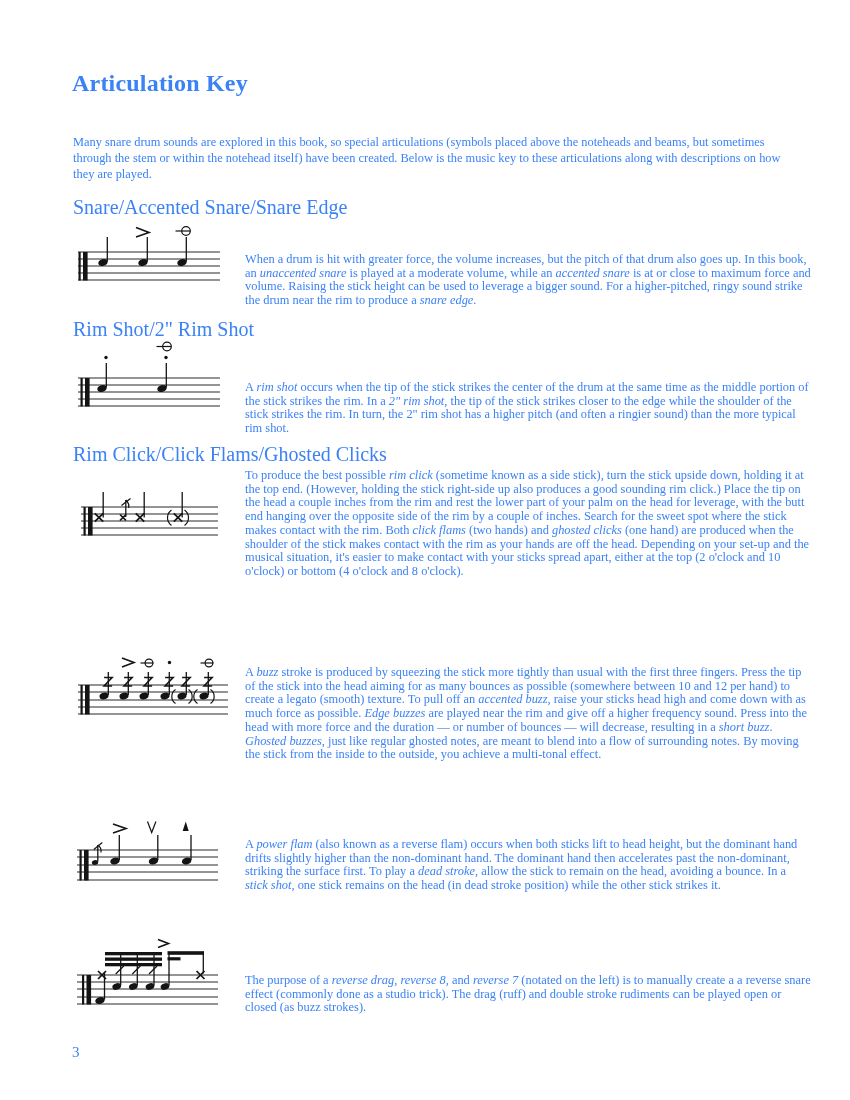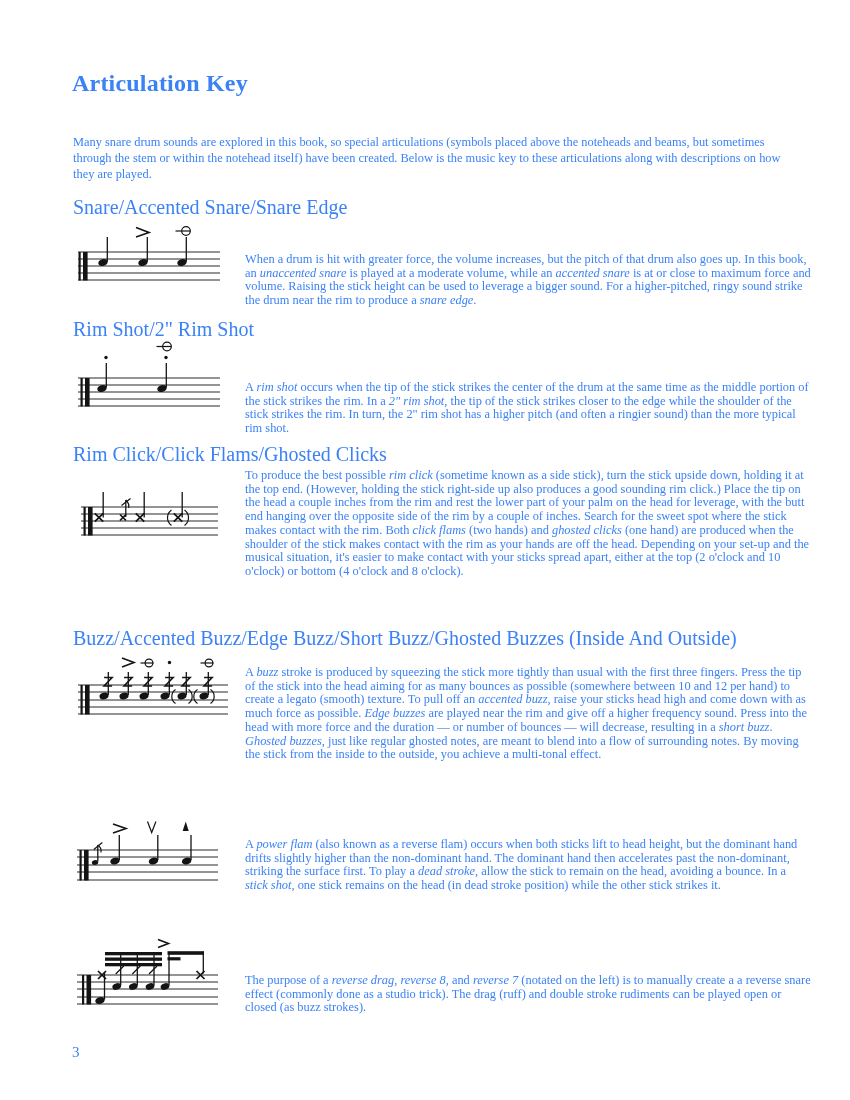--- a/index.html
+++ b/index.html
@@ -164,21 +164,20 @@
       <g class="xhead">
         <line x1="113.8" y1="39.3" x2="122.2" y2="47.7"></line>
         <line x1="113.8" y1="47.7" x2="122.2" y2="39.3"></line>
       </g>
       <path class="symthin" d="M 124.5,36 A 9.5 9.5 0 0 1 124.5,51.5"></path>
       <line class="stem" x1="122.2" y1="43.5" x2="122.2" y2="18"></line>
     </g>
   </svg>
   <p class="sec-body b3"><span>To produce the best possible </span><i>rim click</i><span> (sometime known as a side stick), turn the stick upside down, holding it at the top end. (However, holding the stick right-side up also produces a good sounding rim click.) Place the tip on the head a couple inches from the rim and rest the lower part of your palm on the head for leverage, with the butt end hanging over the opposite side of the rim by a couple of inches. Search for the sweet spot where the stick makes contact with the rim. Both </span><i>click flams</i><span> (two hands) and </span><i>ghosted clicks</i><span> (one hand) are produced when the shoulder of the stick makes contact with the rim as your hands are off the head. Depending on your set-up and the musical situation, it's easier to make contact with your sticks spread apart, either at the top (2 o'clock and 10 o'clock) or bottom (4 o'clock and 8 o'clock).</span></p>
 
-  <h2 class="sec-heading h4">Buzz/Accented Buzz/Edge Buzz/Short Buzz/Ghosted Buzzes (Inside And Outside)</h2>
   <svg class="notation n4" width="170" height="74" viewBox="0 0 170 74">
     <g>
       <line class="sline" x1="16" y1="35" x2="166" y2="35"></line>
       <line class="sline" x1="16" y1="42" x2="166" y2="42"></line>
       <line class="sline" x1="16" y1="50" x2="166" y2="50"></line>
       <line class="sline" x1="16" y1="57" x2="166" y2="57"></line>
       <line class="sline" x1="16" y1="64" x2="166" y2="64"></line>
     </g>
     <g>
       <rect class="thinbar" x="18.5" y="35" width="2.2" height="29.5"></rect>

